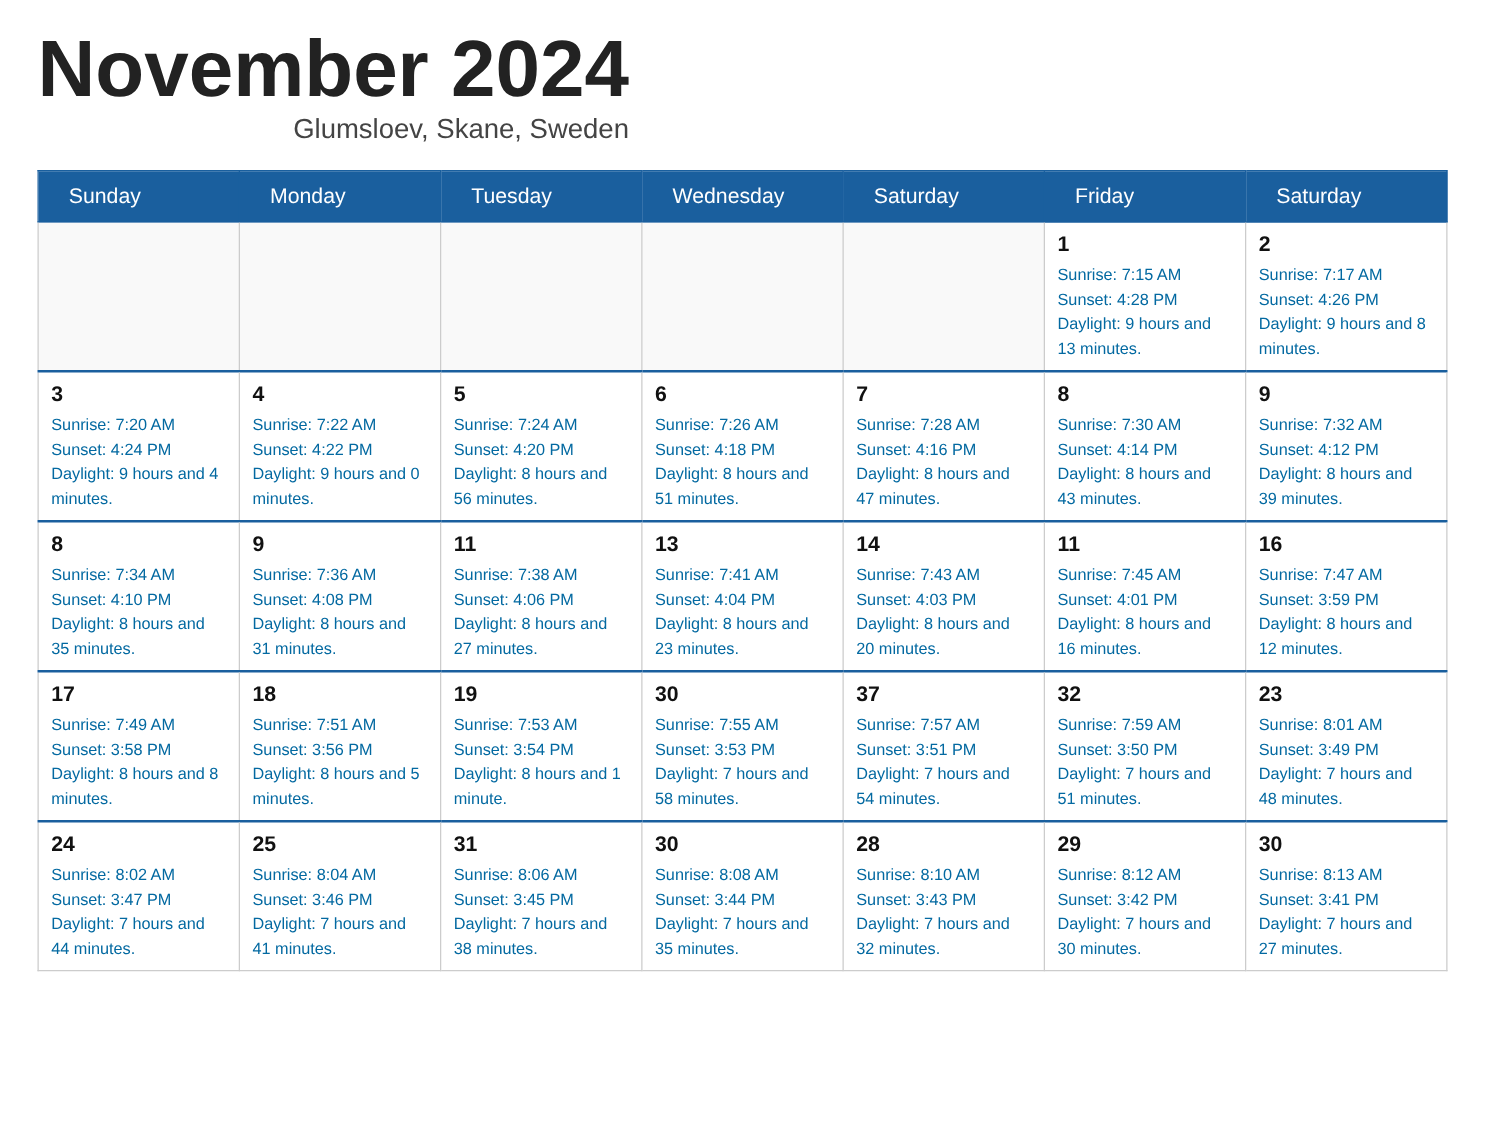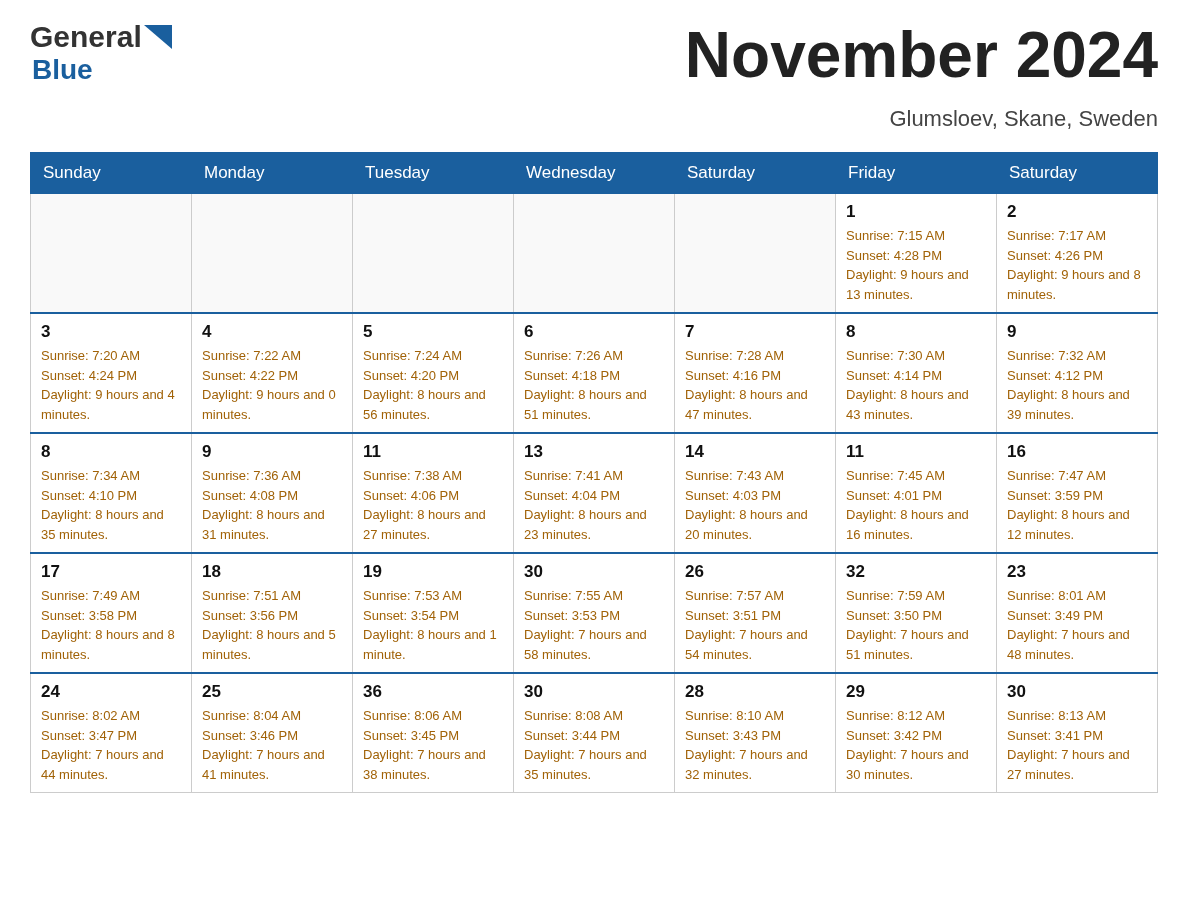--- a/index.html
+++ b/index.html
@@ -21,33 +21,33 @@
     }
     .month-title {
       font-size: 64px;
       font-weight: bold;
       color: #222;
       line-height: 1.1;
     }
     .location {
       font-size: 22px;
       color: #444;
-      margin-top: 16px;
+      margin-top: 0;
     }
     .calendar {
       width: 100%;
       border-collapse: collapse;
       border: 1px solid #ccc;
     }
     .calendar th {
       background-color: #1a5f9e;
       color: #fff;
       font-size: 17px;
       font-weight: normal;
-      padding: 10px 12px;
+      padding: 10px 24px;
       text-align: left;
       border: 1px solid #1a5f9e;
     }
     .calendar td {
       vertical-align: top;
       padding: 8px 10px;
       border: 1px solid #ccc;
       font-size: 13px;
       color: #333;
       width: 14.28%;
@@ -56,21 +56,21 @@
     .day-number {
       font-size: 17px;
       font-weight: bold;
       color: #111;
       display: block;
       margin-bottom: 4px;
     }
     .day-info {
       font-size: 13px;
       line-height: 1.5;
-      color: #a16207;
+      color: #0369a1;
     }
     .calendar tr td {
       border-top: 2px solid #1a5f9e;
     }
     .calendar tr:first-child td {
       border-top: 1px solid #ccc;
     }
     .empty-cell {
       background: #f9f9f9;
     }
@@ -91,29 +91,20 @@
       font-size: 28px;
       font-weight: bold;
       color: #1a5f9e;
       margin-left: 2px;
     }
   </style>
 </head>
 <body>
 
 <div class="header">
-  <div class="logo-wrapper">
-    <div class="logo-row1">
-      <span>General</span>
-      <svg width="28" height="24" viewBox="0 0 28 24" style="margin-left:2px;">
-        <polygon points="0,0 28,0 28,24" fill="#1a5f9e"></polygon>
-      </svg>
-    </div>
-    <div class="logo-row2">Blue</div>
-  </div>
   <div class="title-area">
     <div class="month-title">November 2024</div>
     <div class="location">Glumsloev, Skane, Sweden</div>
   </div>
 </div>
 
 <table class="calendar">
   <thead>
     <tr>
     <th>Sunday</th>
@@ -212,21 +203,21 @@
         </td>
         <td>
           <span class="day-number">19</span>
           <div class="day-info">Sunrise: 7:53 AM<br>Sunset: 3:54 PM<br>Daylight: 8 hours and 1 minute.</div>
         </td>
         <td>
           <span class="day-number">30</span>
           <div class="day-info">Sunrise: 7:55 AM<br>Sunset: 3:53 PM<br>Daylight: 7 hours and 58 minutes.</div>
         </td>
         <td>
-          <span class="day-number">26</span>
+          <span class="day-number">37</span>
           <div class="day-info">Sunrise: 7:57 AM<br>Sunset: 3:51 PM<br>Daylight: 7 hours and 54 minutes.</div>
         </td>
         <td>
           <span class="day-number">32</span>
           <div class="day-info">Sunrise: 7:59 AM<br>Sunset: 3:50 PM<br>Daylight: 7 hours and 51 minutes.</div>
         </td>
         <td>
           <span class="day-number">23</span>
           <div class="day-info">Sunrise: 8:01 AM<br>Sunset: 3:49 PM<br>Daylight: 7 hours and 48 minutes.</div>
         </td>
@@ -234,21 +225,21 @@
       <tr>
         <td>
           <span class="day-number">24</span>
           <div class="day-info">Sunrise: 8:02 AM<br>Sunset: 3:47 PM<br>Daylight: 7 hours and 44 minutes.</div>
         </td>
         <td>
           <span class="day-number">25</span>
           <div class="day-info">Sunrise: 8:04 AM<br>Sunset: 3:46 PM<br>Daylight: 7 hours and 41 minutes.</div>
         </td>
         <td>
-          <span class="day-number">36</span>
+          <span class="day-number">31</span>
           <div class="day-info">Sunrise: 8:06 AM<br>Sunset: 3:45 PM<br>Daylight: 7 hours and 38 minutes.</div>
         </td>
         <td>
           <span class="day-number">30</span>
           <div class="day-info">Sunrise: 8:08 AM<br>Sunset: 3:44 PM<br>Daylight: 7 hours and 35 minutes.</div>
         </td>
         <td>
           <span class="day-number">28</span>
           <div class="day-info">Sunrise: 8:10 AM<br>Sunset: 3:43 PM<br>Daylight: 7 hours and 32 minutes.</div>
         </td>

